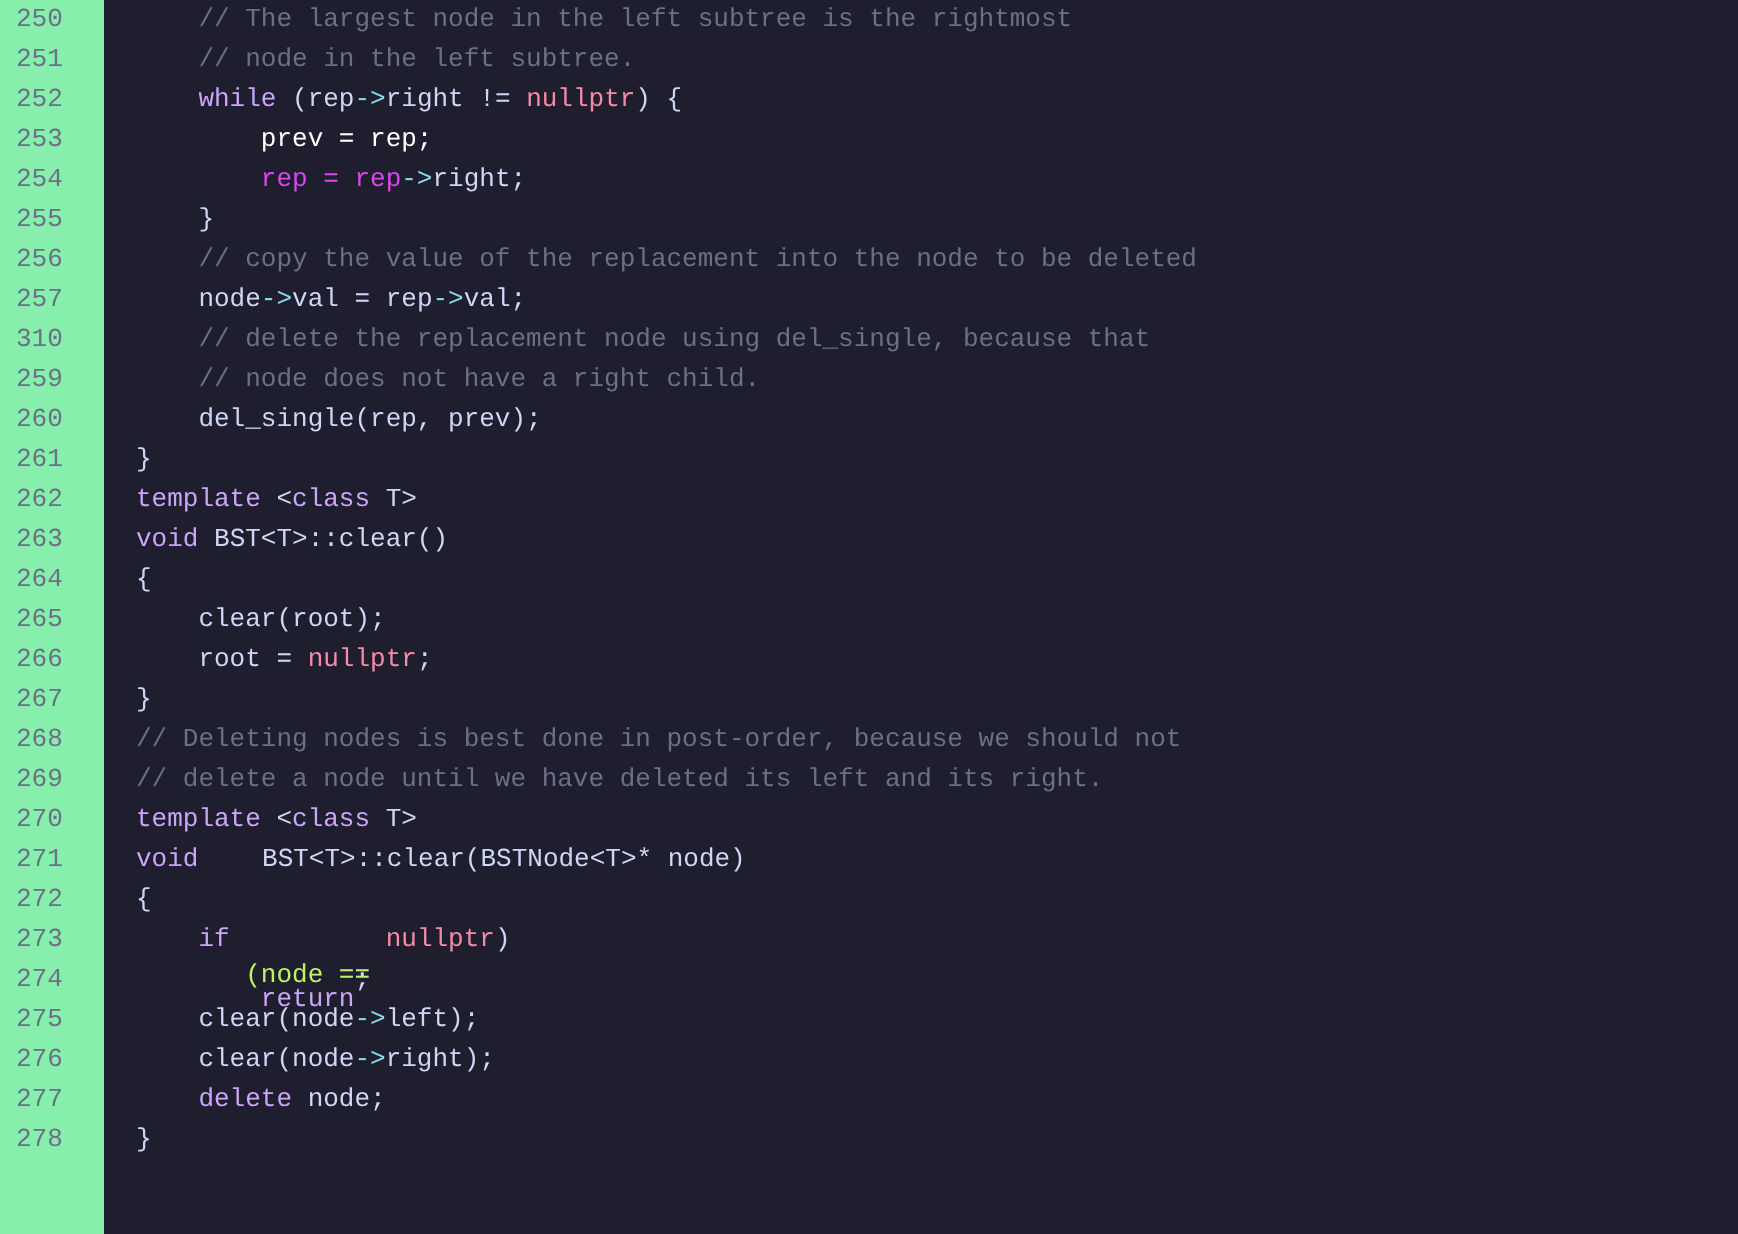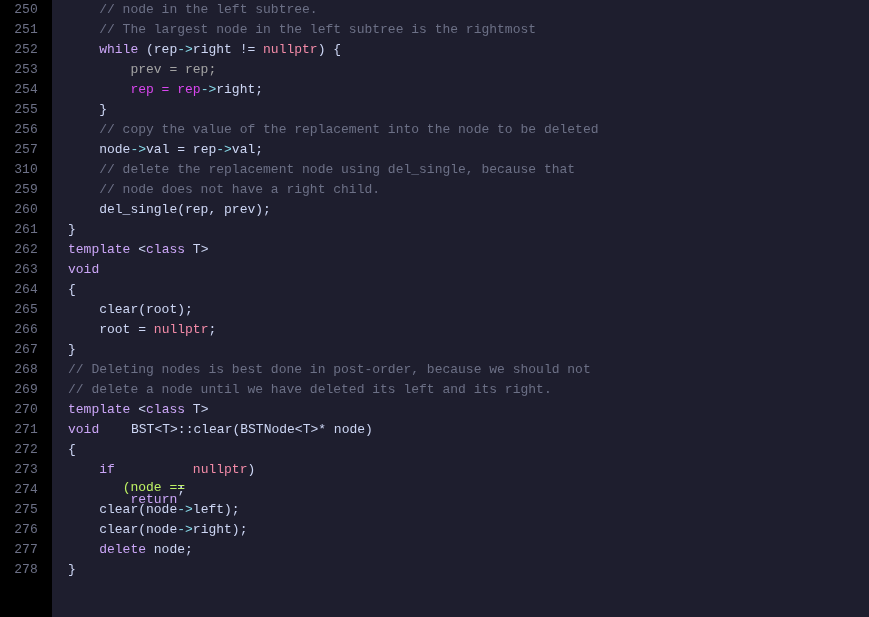--- a/index.html
+++ b/index.html
@@ -21,24 +21,24 @@
       width: 869px;
       height: 617px;
       background-color: #1e1e2e;
       overflow: hidden;
       display: flex;
     }
 
     .line-numbers {
       min-width: 52px;
       padding: 0 8px;
-      text-align: center;
+      text-align: left;
       color: #6c7086;
       user-select: none;
-      background-color: #000000;
+      background-color: #86efac;
       border-right: none;
     }
 
     .line-number {
       display: block;
       height: 20px;
       line-height: 20px;
       font-size: 13px;
       color: #6c7086;
     }
@@ -86,34 +86,34 @@
       <span class="line-number">271</span>
       <span class="line-number">272</span>
       <span class="line-number">273</span>
       <span class="line-number">274</span>
       <span class="line-number">275</span>
       <span class="line-number">276</span>
       <span class="line-number">277</span>
       <span class="line-number">278</span>
     </div>
   <div class="code-content">
-  <div class="code-line"><span style="color: rgb(108, 112, 134);">    // node in the left subtree.</span></div>
-      <div class="code-line"><span style="color: rgb(108, 112, 134);">    // The largest node in the left subtree is the rightmost</span></div>
+  <div class="code-line"><span style="color: rgb(108, 112, 134);">    // The largest node in the left subtree is the rightmost</span></div>
+      <div class="code-line"><span style="color: rgb(108, 112, 134);">    // node in the left subtree.</span></div>
       <div class="code-line"><span style="color: rgb(203, 166, 247);">    while</span><span style="color: rgb(205, 214, 244);"> (rep</span><span style="color: rgb(137, 220, 235);">-&gt;</span><span style="color: rgb(205, 214, 244);">right </span><span style="color: rgb(205, 214, 244);">!= </span><span style="color: rgb(243, 139, 168);">nullptr</span><span style="color: rgb(205, 214, 244);">) {</span></div>
-      <div class="code-line"><span style="color: #a3a3a3;">        prev = rep;</span></div>
+      <div class="code-line"><span style="color: #ffffff;">        prev = rep;</span></div>
       <div class="code-line"><span style="color: #d946ef;">        rep = rep</span><span style="color: rgb(137, 220, 235);">-&gt;</span><span style="color: rgb(205, 214, 244);">right;</span></div>
       <div class="code-line"><span style="color: rgb(205, 214, 244);">    }</span></div>
       <div class="code-line"><span style="color: rgb(108, 112, 134);">    // copy the value of the replacement into the node to be deleted</span></div>
       <div class="code-line"><span style="color: rgb(205, 214, 244);">    node</span><span style="color: rgb(137, 220, 235);">-&gt;</span><span style="color: rgb(205, 214, 244);">val = rep</span><span style="color: rgb(137, 220, 235);">-&gt;</span><span style="color: rgb(205, 214, 244);">val;</span></div>
       <div class="code-line"><span style="color: rgb(108, 112, 134);">    // delete the replacement node using del_single, because that</span></div>
       <div class="code-line"><span style="color: rgb(108, 112, 134);">    // node does not have a right child.</span></div>
       <div class="code-line"><span style="color: rgb(205, 214, 244);">    del_single(rep, prev);</span></div>
       <div class="code-line"><span style="color: rgb(205, 214, 244);">}</span></div>
       <div class="code-line"><span style="color: rgb(203, 166, 247);">template</span><span style="color: rgb(205, 214, 244);"> &lt;</span><span style="color: rgb(203, 166, 247);">class</span><span style="color: rgb(205, 214, 244);"> T&gt;</span></div>
-      <div class="code-line"><span style="color: rgb(203, 166, 247);">void</span></div>
+      <div class="code-line"><span style="color: rgb(203, 166, 247);">void</span><span style="color: rgb(205, 214, 244);"> BST&lt;T&gt;::clear()</span></div>
       <div class="code-line"><span style="color: rgb(205, 214, 244);">{</span></div>
       <div class="code-line"><span style="color: rgb(205, 214, 244);">    clear(root);</span></div>
       <div class="code-line"><span style="color: rgb(205, 214, 244);">    root = </span><span style="color: rgb(243, 139, 168);">nullptr</span><span style="color: rgb(205, 214, 244);">;</span></div>
       <div class="code-line"><span style="color: rgb(205, 214, 244);">}</span></div>
       <div class="code-line"><span style="color: rgb(108, 112, 134);">// Deleting nodes is best done in post-order, because we should not</span></div>
       <div class="code-line"><span style="color: rgb(108, 112, 134);">// delete a node until we have deleted its left and its right.</span></div>
       <div class="code-line"><span style="color: rgb(203, 166, 247);">template</span><span style="color: rgb(205, 214, 244);"> &lt;</span><span style="color: rgb(203, 166, 247);">class</span><span style="color: rgb(205, 214, 244);"> T&gt;</span></div>
       <div class="code-line"><span style="color: rgb(203, 166, 247);">void</span><span style="color: rgb(205, 214, 244); padding-left: 24px;"> BST&lt;T&gt;::clear(BSTNode&lt;T&gt;* node)</span></div>
       <div class="code-line"><span style="color: rgb(205, 214, 244);">{</span></div>
       <div class="code-line"><span style="color: rgb(205, 214, 244);">    </span><span style="color: rgb(203, 166, 247);">if</span><span style="color: #bef264; margin-top: 35px;"> (node == </span><span style="color: rgb(243, 139, 168);">nullptr</span><span style="color: rgb(205, 214, 244);">)</span></div>

